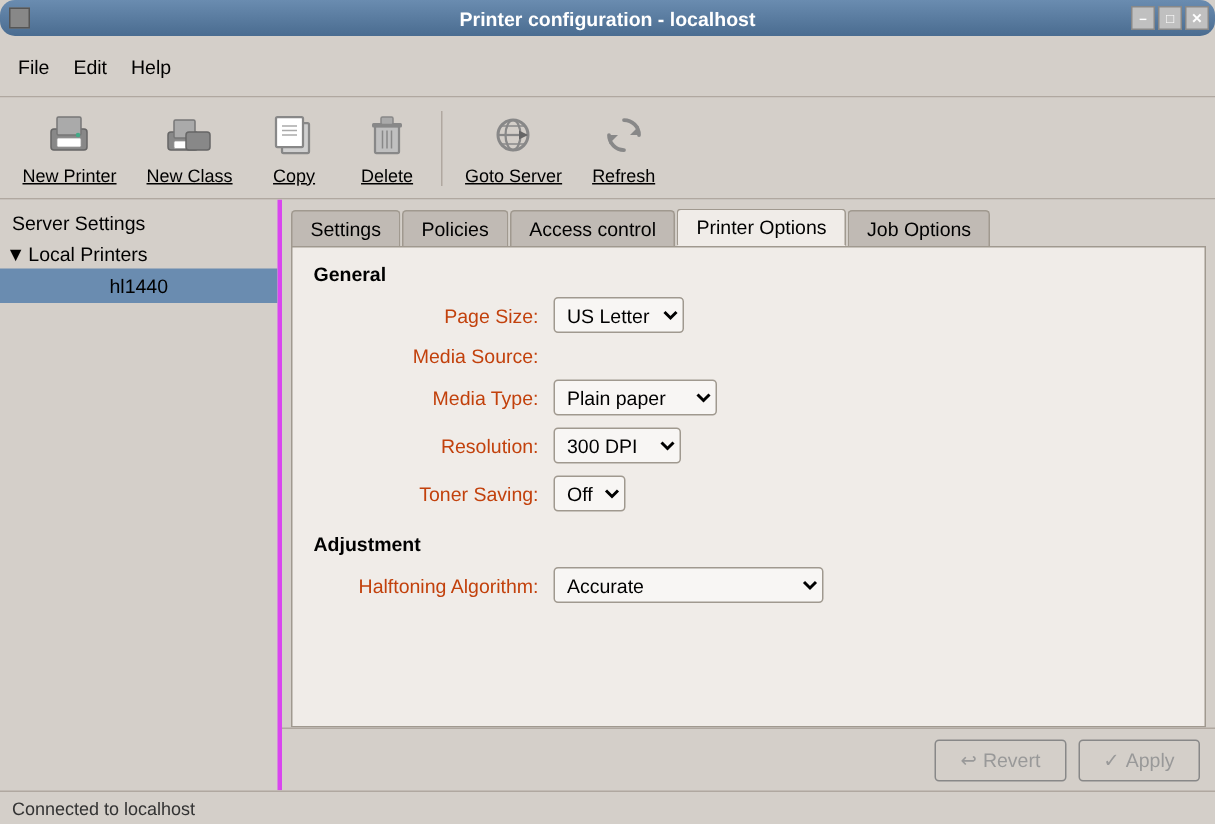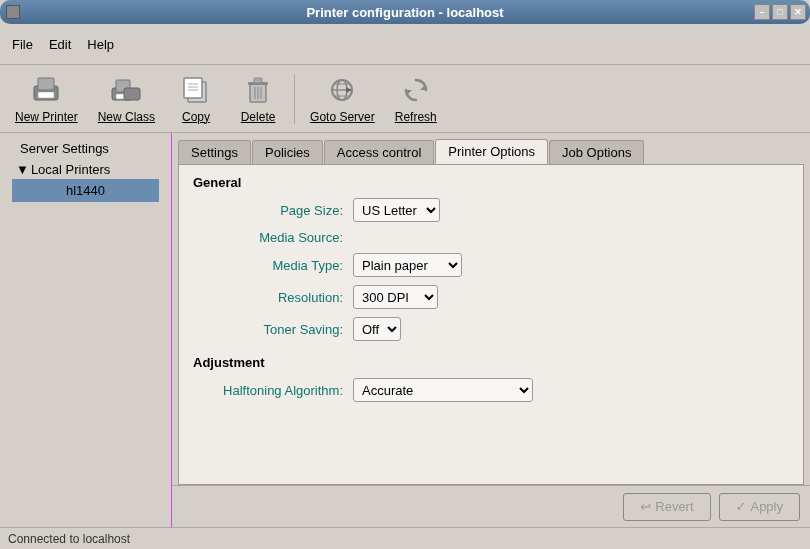--- a/index.html
+++ b/index.html
@@ -112,24 +112,24 @@
 
     
     .main {
       display: flex;
       flex: 1;
       overflow: hidden;
     }
 
     
     .sidebar {
-      width: 172px;
-      background: #d4cfc9;
-      border-right: 1px solid #d946ef;
-      padding: 4px 12px;
+      width: 188px;
+      background: #d4cfc9;
+      border-right: 3px solid #d946ef;
+      padding: 4px 0;
       overflow-y: auto;
     }
     .sidebar-item {
       padding: 4px 8px;
       cursor: pointer;
       display: flex;
       align-items: center;
       gap: 4px;
     }
     .sidebar-item.selected {
@@ -200,21 +200,21 @@
     }
     .form-group {
       display: flex;
       align-items: center;
       margin-bottom: 8px;
     }
     .form-label {
       width: 160px;
       text-align: right;
       padding-right: 10px;
-      color: #0f766e;
+      color: #c2410c;
     }
     .form-control {
       display: flex;
       align-items: center;
     }
     select {
       background: #f8f6f4;
       border: 1px solid #a0998f;
       border-radius: 3px;
       padding: 2px 4px;

